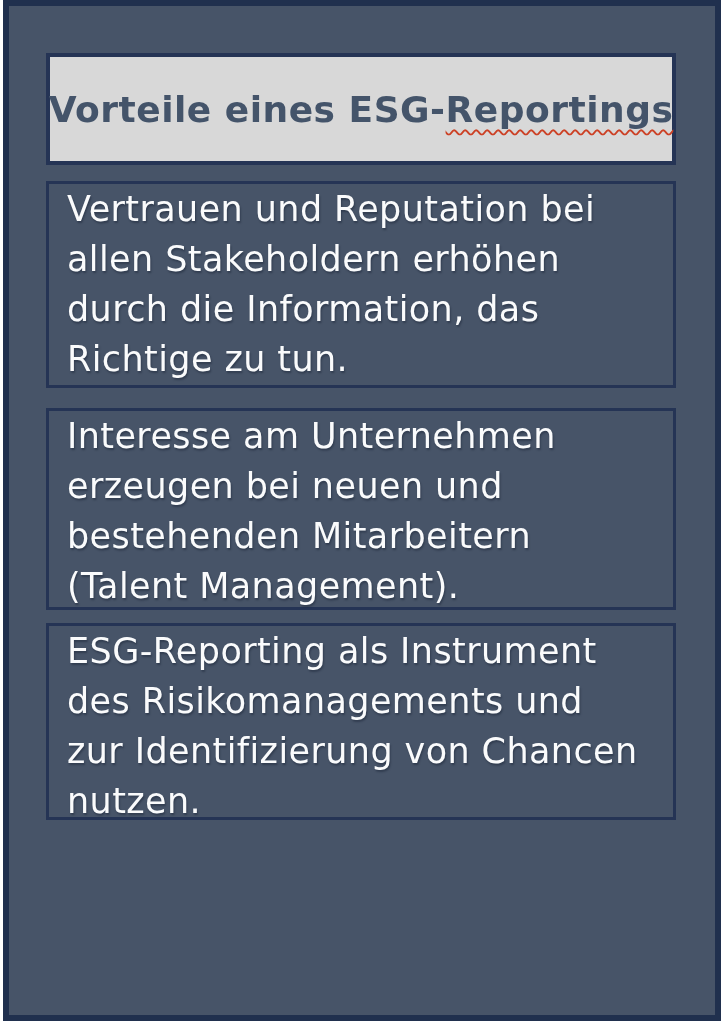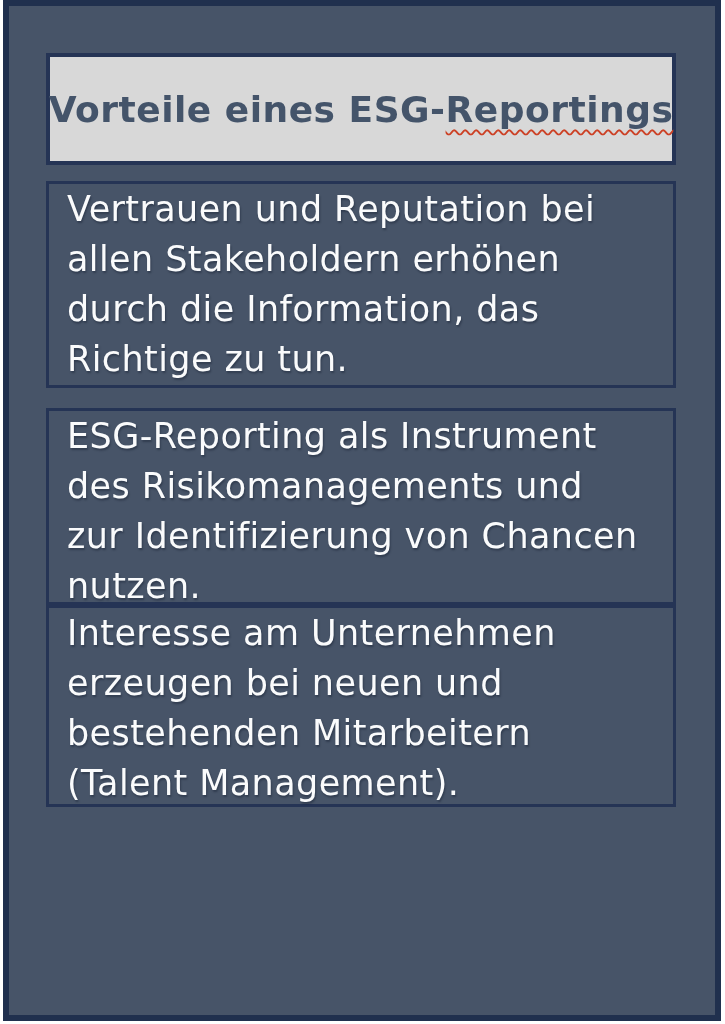--- a/index.html
+++ b/index.html
@@ -83,29 +83,29 @@
       </div>
 
       <div class="benefit-box box-1">
         <p class="benefit-text">Vertrauen und Reputation bei
 allen Stakeholdern erhöhen
 durch die Information, das
 Richtige zu tun.</p>
       </div>
 
 
+      <div class="benefit-box box-3">
+        <p class="benefit-text">Interesse am Unternehmen
+erzeugen bei neuen und
+bestehenden Mitarbeitern
+(Talent Management).</p>
+      </div>
+
       <div class="benefit-box box-4">
         <p class="benefit-text">ESG-Reporting als Instrument
 des Risikomanagements und
 zur Identifizierung von Chancen
 nutzen.</p>
       </div>
 
-      <div class="benefit-box box-3">
-        <p class="benefit-text">Interesse am Unternehmen
-erzeugen bei neuen und
-bestehenden Mitarbeitern
-(Talent Management).</p>
-      </div>
-
     </div>
   </div>
 </div>
 
 </body></html>

